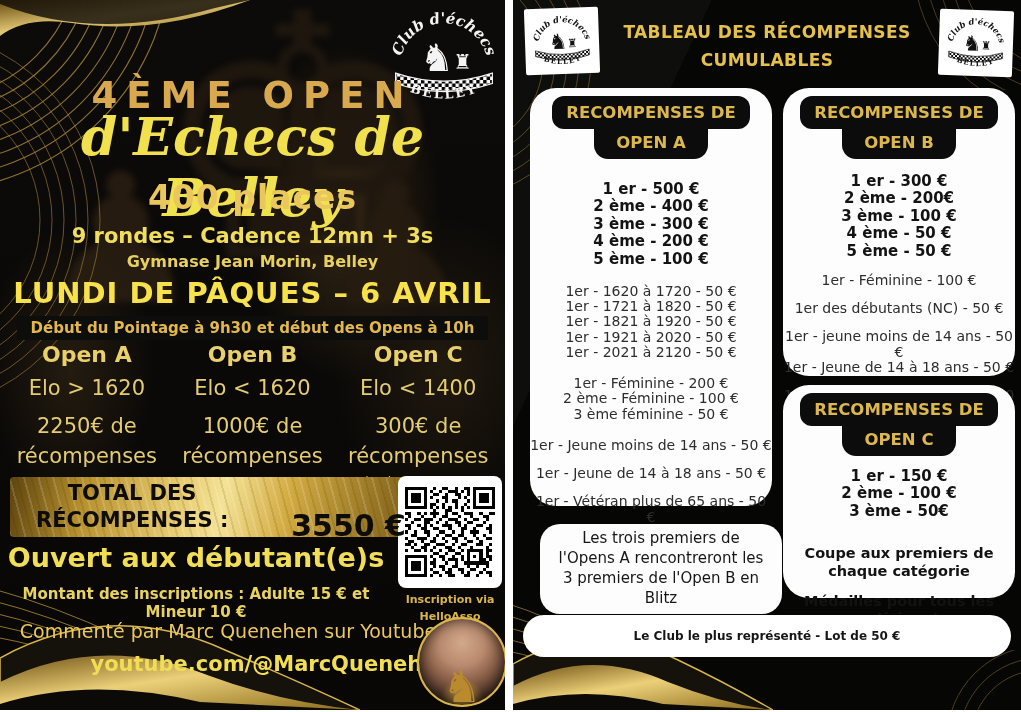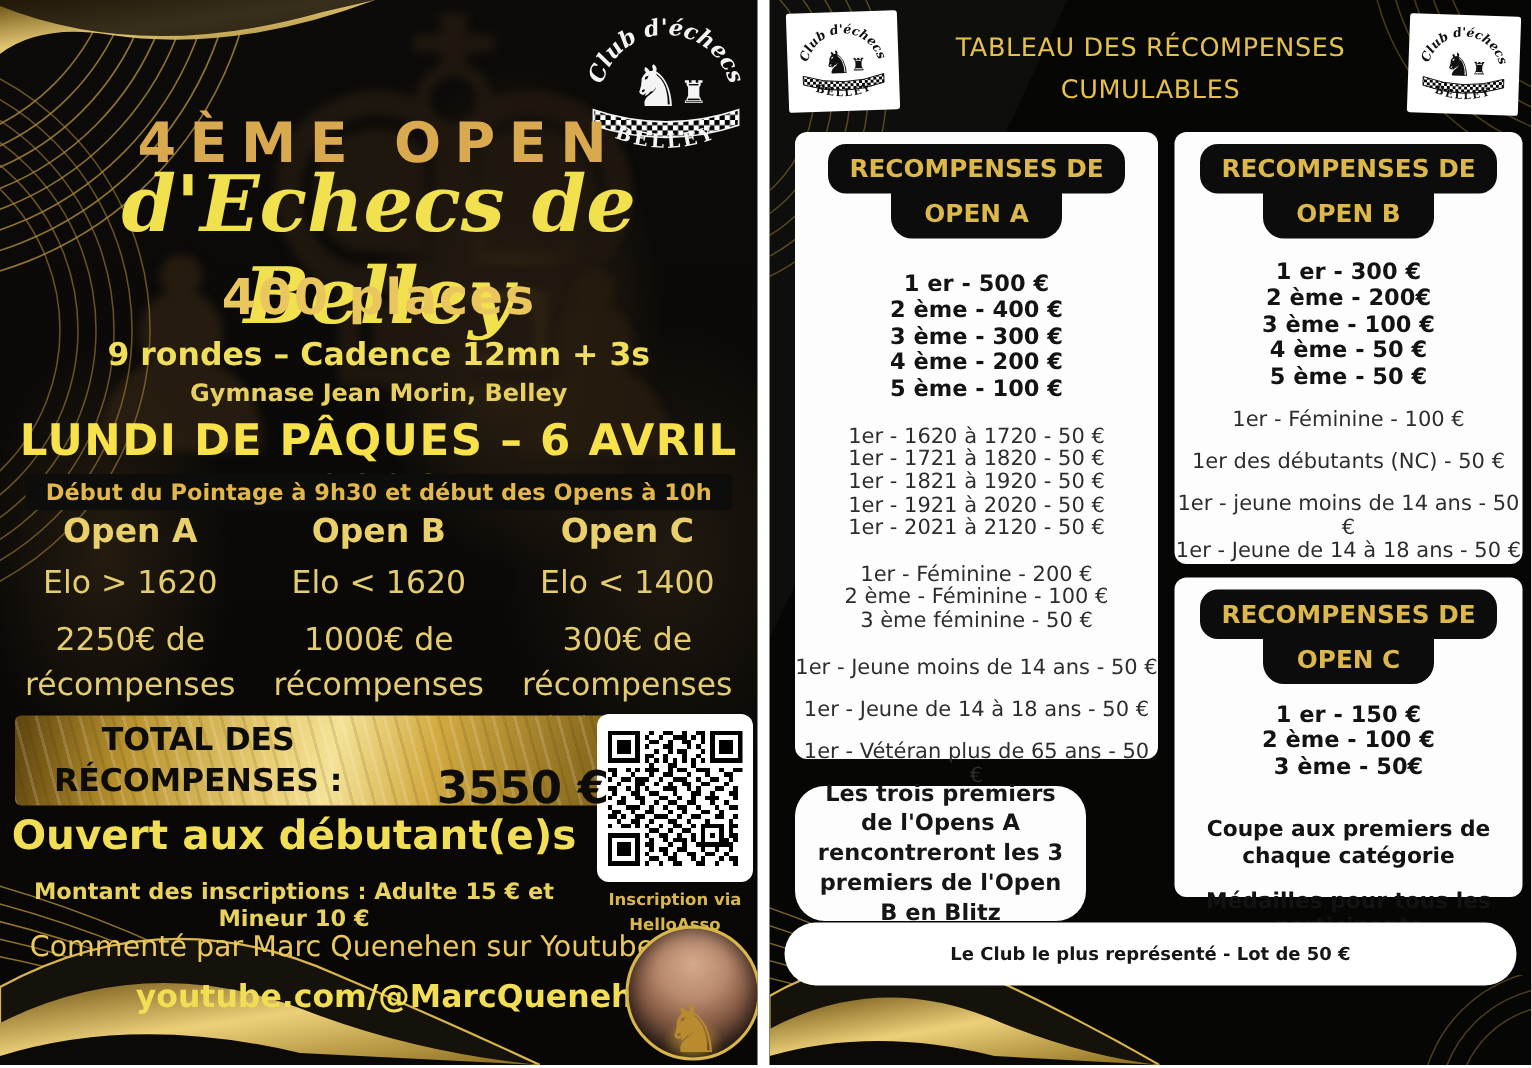--- a/index.html
+++ b/index.html
@@ -65,22 +65,22 @@
   .logo-knight{font-size:33px;font-family:"DejaVu Sans",sans-serif;}
   .logo-rook{font-size:18px;font-family:"DejaVu Sans",sans-serif;}
   .logo-city{font-size:11px;letter-spacing:2px;font-weight:700;}
   .lp-logo{top:4px;left:386px;width:116px;height:106px;color:#f4f4f4;}
   .logo-box{position:absolute;width:74px;height:66px;background:#fff;color:#111;
             display:flex;align-items:center;justify-content:center;border-radius:2px;}
   .logo-box svg{width:64px;height:60px;}
   .rp-logo-left{left:12px;top:8px;transform:rotate(-2deg);}
   .rp-logo-right{right:8px;top:10px;transform:rotate(2deg);}
   
-  .rp-title{top:18px;color:#e5c14c;font-weight:400;font-size:17px;line-height:1.65;letter-spacing:.4px;}
-  .panel{position:absolute;background:#fdfdfd;border-radius:8px;}
+  .rp-title{top:18px;color:#e5c14c;font-weight:700;font-size:17px;line-height:1.65;letter-spacing:.4px;}
+  .panel{position:absolute;background:#fdfdfd;border-radius:26px;}
   .panel-a{left:17px;top:88px;width:242px;height:418px;}
   .panel-b{left:270px;top:88px;width:232px;height:288px;}
   .panel-c{left:270px;top:385px;width:232px;height:213px;}
   .panel-header{display:flex;flex-direction:column;align-items:center;padding-top:8px;}
   .ph-line1{background:#0c0c0c;color:#dcb84c;font-weight:800;font-size:16.5px;padding:7px 14px;border-radius:12px;
             position:relative;z-index:2;white-space:nowrap;}
   .ph-line2{background:#0c0c0c;color:#dcb84c;font-weight:800;font-size:16.5px;padding:7px 22px 7px;
             border-radius:0 0 14px 14px;margin-top:-3px;}
   .panel-body{text-align:center;}
   .panel-a .panel-body{margin-top:22px;}
@@ -88,23 +88,23 @@
   .panel-c .panel-body{margin-top:12px;}
   .grp{text-align:center;}
   .grp + .grp{margin-top:16px;}
   .panel-b .grp + .grp{margin-top:13px;}
   .panel-c .grp + .grp{margin-top:25px;}
   .pl-strong{font-size:15px;font-weight:800;line-height:1.16;color:#131313;}
   .pl-med{font-size:14px;font-weight:500;line-height:1.09;color:#2d2d2d;}
   .grp-spread > div + div{margin-top:13px;}
   .pl-strong-c{font-size:14.5px;font-weight:800;line-height:1.2;color:#131313;padding:0 10px;}
   .grp-extras > div + div{margin-top:13px;}
-  .rp-blitz{left:17px;top:524px;width:194px;height:90px;background:#fdfdfd;border-radius:20px;
+  .rp-blitz{left:27px;top:524px;width:242px;height:90px;background:#fdfdfd;border-radius:20px;
             display:flex;align-items:center;justify-content:center;padding:0 12px;text-align:center;
-            font-weight:700;font-size:15px;line-height:1.32;color:#161616;}
+            font-weight:400;font-size:15px;line-height:1.32;color:#161616;}
   .rp-bottom-bar{left:10px;right:10px;top:615px;height:42px;background:#fff;border-radius:21px;
             display:flex;align-items:center;justify-content:center;font-weight:800;font-size:12px;color:#161616;}
   .deco{position:absolute;pointer-events:none;}
 </style>
 </head>
 <body>
 
 <svg width="0" height="0" style="position:absolute" aria-hidden="true">
   <defs>
     <pattern id="chk" width="6" height="6" patternUnits="userSpaceOnUse">

